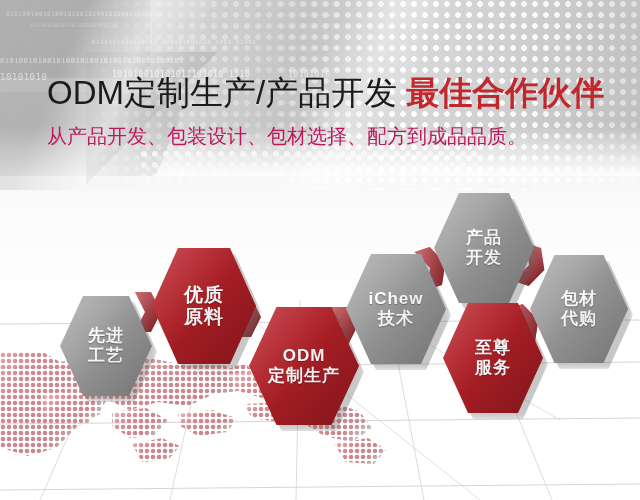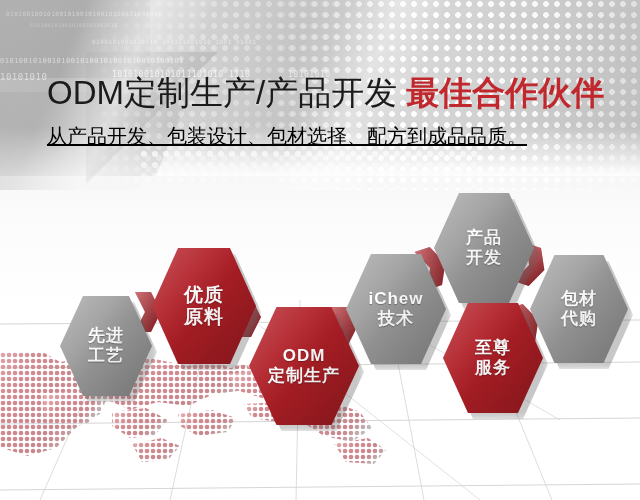--- a/index.html
+++ b/index.html
@@ -83,21 +83,21 @@
   .worldmap{position:absolute;left:-18px;top:352px;width:420px;height:150px;}
 
   
   .headline{
     position:absolute;left:47px;top:73px;
     font-size:33px;line-height:40px;font-weight:400;color:#1b1b1b;white-space:nowrap;
   }
   .headline .accent{color:#C1282E;font-weight:bold;letter-spacing:0px;}
   .subline{
     position:absolute;left:47px;top:122px;
-    font-size:20px;line-height:28px;color:#000000;white-space:nowrap;text-decoration:underline;
+    font-size:20px;line-height:28px;color:#be185d;white-space:nowrap;
   }
 
   
   .hex{
     position:absolute;
     clip-path:polygon(25% 0%,75% 0%,100% 50%,75% 100%,25% 100%,0% 50%);
     display:flex;flex-direction:column;align-items:center;justify-content:center;
     color:#ffffff;text-align:center;
   }
   .hex .line{

